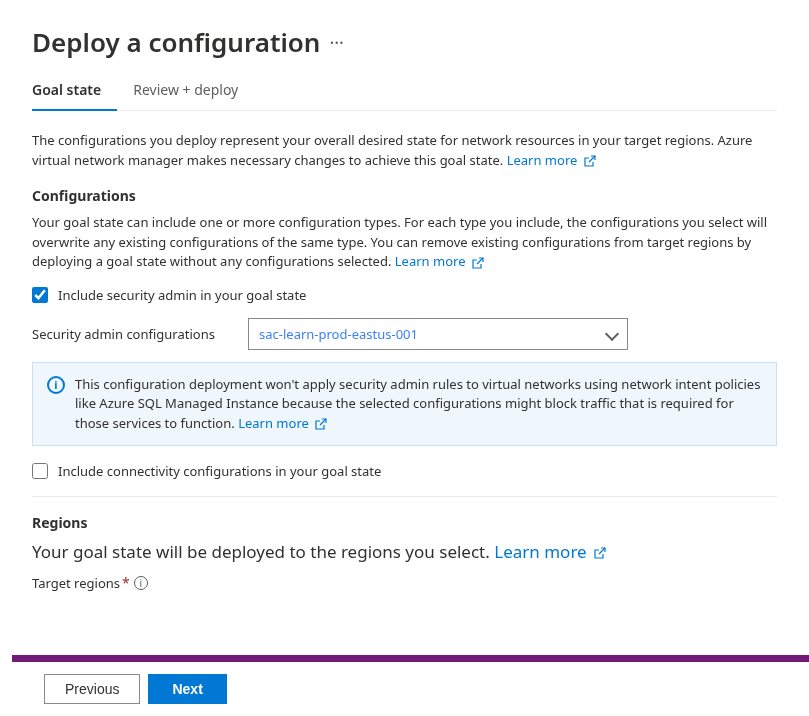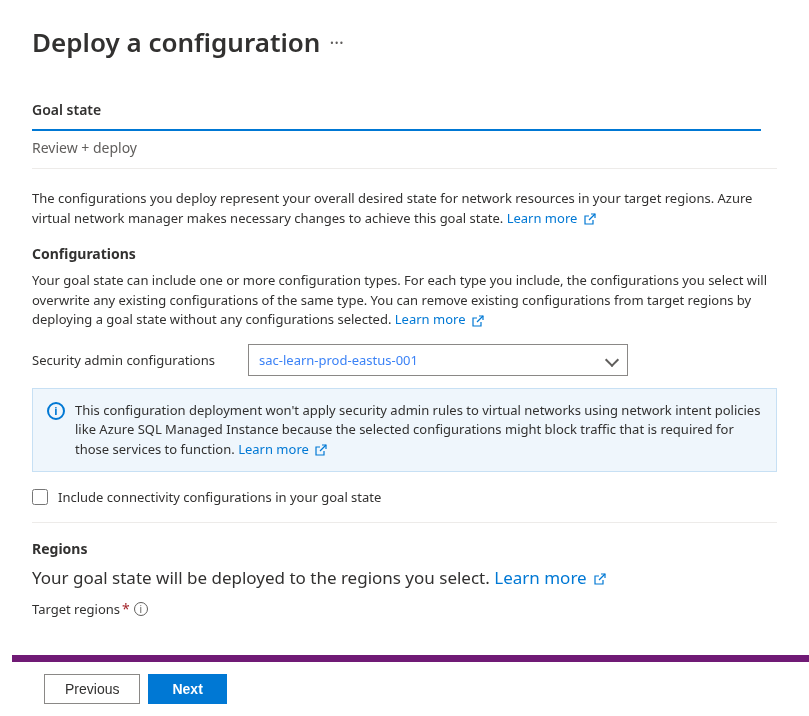--- a/index.html
+++ b/index.html
@@ -12,37 +12,36 @@
       min-height: 716px;
     }
     .page-container {
       padding: 24px 32px 24px 32px;
       max-width: 809px;
     }
     .page-header {
       display: flex;
       align-items: center;
       gap: 9px;
-      margin-bottom: 32px;
+      margin-bottom: 12px;
     }
     .page-title {
       font-size: 26px;
       font-weight: 600;
       color: #323130;
     }
     .more-icon {
       color: #605e5c;
       font-size: 18px;
       cursor: pointer;
     }
     .tabs {
       display: flex;
       border-bottom: 1px solid #edebe9;
       margin-bottom: 20px;
-      flex-direction: column;
     }
     .tab {
       padding: 8px 16px 10px 0;
       margin-right: 16px;
       cursor: pointer;
       font-size: 14px;
       color: #605e5c;
       border-bottom: 2px solid transparent;
       margin-bottom: -1px;
     }
@@ -258,20 +257,24 @@
         <a class="learn-more-link">
           <span>Learn more</span>
           <svg class="ext-icon" viewBox="0 0 12 12" fill="none" xmlns="http://www.w3.org/2000/svg">
             <path d="M7 1H11V5" stroke="#0078d4" stroke-width="1.2"></path>
             <path d="M11 1L5 7" stroke="#0078d4" stroke-width="1.2"></path>
             <path d="M9 7V11H1V3H5" stroke="#0078d4" stroke-width="1.2"></path>
           </svg>
         </a>
       </p>
 
+      <div class="checkbox-row">
+        <input type="checkbox" class="checkbox-input" checked="" style="">
+        <label class="checkbox-label">Include security admin in your goal state</label>
+      </div>
 
       <div class="field-row">
         <span class="field-label">Security admin configurations</span>
         <div class="dropdown">
           <span class="dropdown-value">sac-learn-prod-eastus-001</span>
           <div class="chevron-down"></div>
         </div>
       </div>
 
       <div class="info-box">

